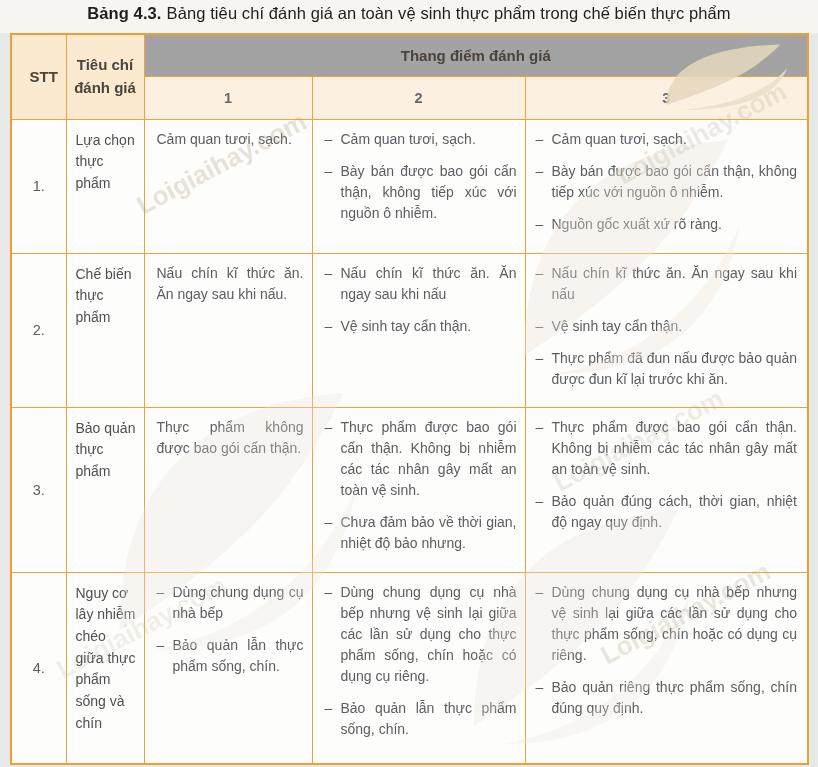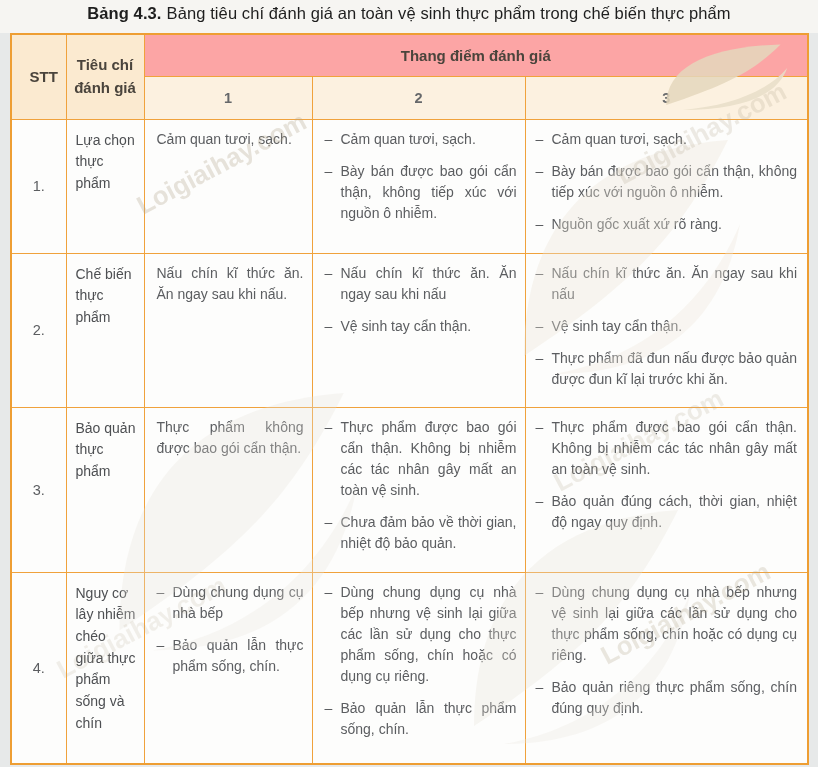--- a/index.html
+++ b/index.html
@@ -34,21 +34,21 @@
   col.c-l2{width:213px;}
   col.c-l3{width:283px;}
   th,td{
     border:1.6px solid #f0a23c;
     vertical-align:top;
     font-size:14px;color:#58595c;
     padding:0;
     background:transparent;
   }
   thead th{
-    background:#fca5a5;color:#4a443c;font-weight:bold;
+    background:#a3a3a3;color:#4a443c;font-weight:bold;
     vertical-align:middle;text-align:center;font-size:15px;
   }
   thead tr:nth-child(1){height:42px;}
   thead tr:nth-child(2){height:43px;}
   thead tr:nth-child(2) th{background:#fcf1e0;color:#66686a;font-size:14.5px;}
   th.th-stt,th.th-crit{background:#fbead0;font-size:15px;padding-left:10px;}
   th.th-crit{padding:0 6px;line-height:1.5;}
   tbody tr:nth-child(1){height:134px;}
   tbody tr:nth-child(2){height:148px;}
   tbody tr:nth-child(3){height:165px;}
@@ -189,21 +189,21 @@
       <td class="lvl lvl1">
               <div class="plain">Thực phẩm không được bao gói cẩn thận.</div>
             </td>
       <td class="lvl lvl2">
               <div class="item">
                 <span class="dash">–</span>
                 <span class="txt">Thực phẩm được bao gói cẩn thận. Không bị nhiễm các tác nhân gây mất an toàn vệ sinh.</span>
               </div>
               <div class="item">
                 <span class="dash">–</span>
-                <span class="txt">Chưa đảm bảo về thời gian, nhiệt độ bảo quản.</span>
+                <span class="txt">Chưa đảm bảo về thời gian, nhiệt độ bảo nhưng.</span>
               </div>
             </td>
       <td class="lvl lvl3">
               <div class="item">
                 <span class="dash">–</span>
                 <span class="txt">Thực phẩm được bao gói cẩn thận. Không bị nhiễm các tác nhân gây mất an toàn vệ sinh.</span>
               </div>
               <div class="item">
                 <span class="dash">–</span>
                 <span class="txt">Bảo quản đúng cách, thời gian, nhiệt độ ngay quy định.</span>

